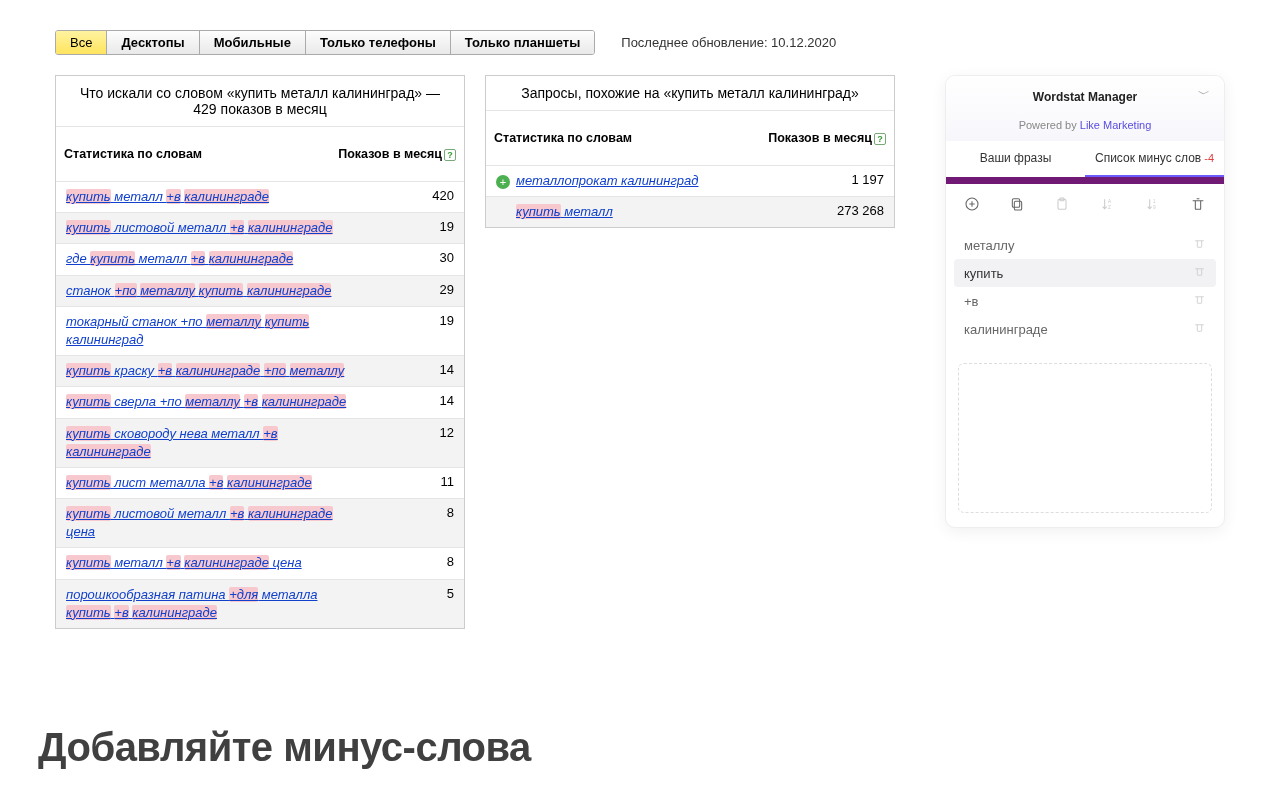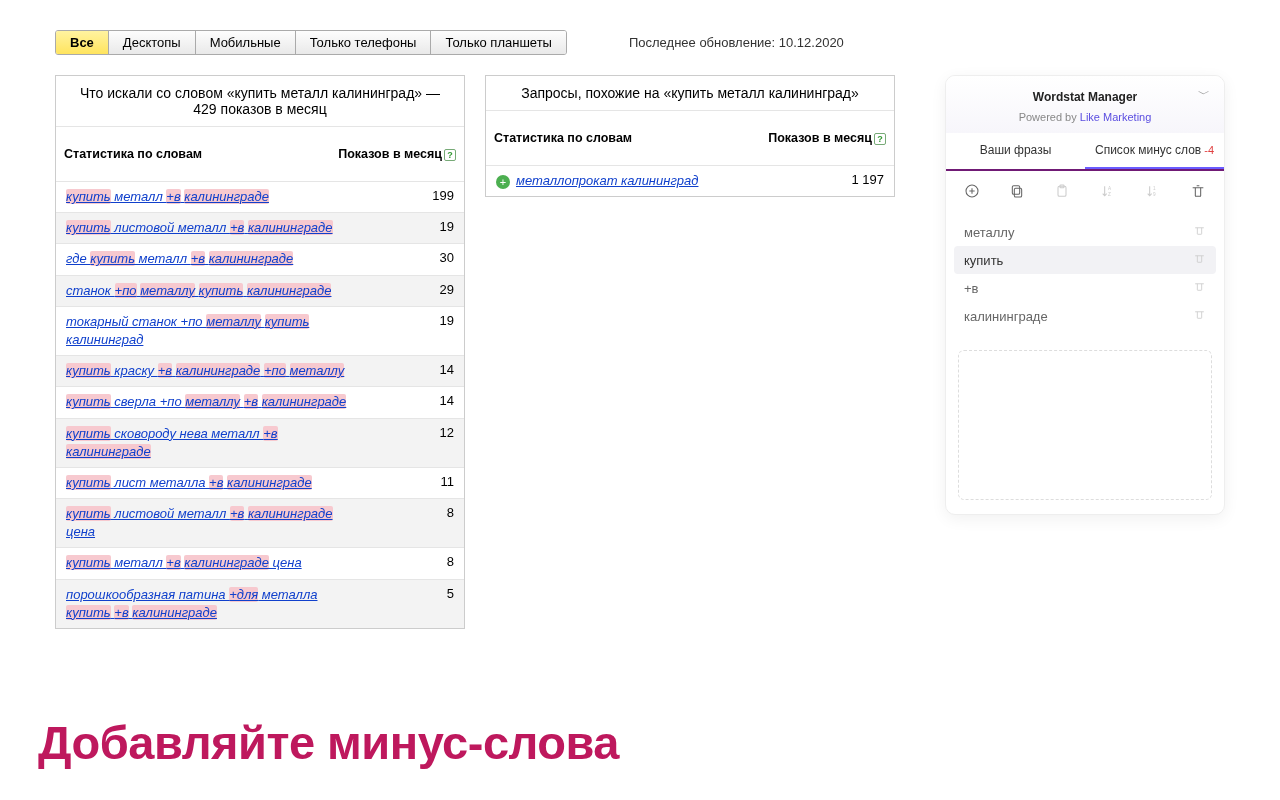--- a/index.html
+++ b/index.html
@@ -20,28 +20,29 @@
     border: 1px solid #aaa;
     border-radius: 3px;
     overflow: hidden;
   }
   .device-tab {
     padding: 4px 14px;
     background: linear-gradient(#fdfdfd,#e9e9e9);
     border-left: 1px solid #aaa;
     cursor: pointer;
     font-size: 13px;
+    font-weight: bold;
   }
   .device-tab:first-child { border-left: none; }
   .device-tab.active {
     background: linear-gradient(#fff3a0,#ffe45e);
-    font-weight: 700;
+    font-weight: 400;
   }
   .last-update {
-    margin-left: 62px;
+    margin-left: 26px;
     color: #333;
     font-size: 13px;
   }
 
   .columns { position:absolute; left:55px; top:75px; display:flex; gap:20px; align-items:flex-start; }
   .panel {
     border: 1px solid #ccc;
     width: 410px;
     font-size: 13px;
   }
@@ -120,25 +121,25 @@
     text-align:center;
     padding:14px 10px 10px 10px;
     position:relative;
     background: linear-gradient(#ffffff,#f7f6fb);
   }
   .widget-head .chev {
     position:absolute; right:14px; top:10px;
     color:#999; font-size:12px;
   }
   .widget-title { font-weight:bold; font-size:12px; color:#222; }
-  .widget-sub { font-size:11px; color:#5a4de0; margin-top:7px; }
+  .widget-sub { font-size:11px; color:#5a4de0; margin-top:15px; }
   .widget-sub span.g { color:#888; }
   .wtabs {
     display:flex;
-    border-bottom:2px solid #701a75;
+    border-bottom:7px solid #701a75;
   }
   .wtab {
     flex:1;
     text-align:center;
     padding:10px 4px;
     font-size:12px;
     color:#333;
     cursor:pointer;
   }
   .wtab.active {
@@ -168,23 +169,23 @@
     margin:6px 12px 14px 12px;
     height:150px;
     border:1px dashed #ddd;
     border-radius:6px;
   }
 
   .big-caption {
     position:absolute;
     left:38px;
     bottom:30px;
-    font-size:47px;
+    font-size:40px;
     font-weight:700;
-    color:#be185d;
+    color:#404040;
     letter-spacing: -0.5px;
   }
 
   svg.icon { width:16px; height:16px; fill:none; stroke:#666; stroke-width:1.6; }
   svg.icon.dim { stroke:#ccc; }
 </style>
 </head>
 <body>
 
 <div class="top-area">
@@ -204,21 +205,21 @@
 
   <div class="panel">
     <div class="panel-title">Что искали со словом «купить металл калининград» — 429 показов в месяц</div>
     <div class="phead">
       <span>Статистика по словам</span>
       <span><span>Показов в месяц</span><span class="qmark">?</span></span>
     </div>
     <div id="left-rows">
         <div class="row">
           <a class="phrase" href="#"><span class="hl">купить</span><span> металл </span><span class="hl">+в</span><span> </span><span class="hl">калининграде</span></a>
-          <span class="count">199</span>
+          <span class="count">420</span>
         </div>
         <div class="row alt">
           <a class="phrase" href="#"><span class="hl">купить</span><span> листовой металл </span><span class="hl">+в</span><span> </span><span class="hl">калининграде</span></a>
           <span class="count">19</span>
         </div>
         <div class="row">
           <a class="phrase" href="#"><span>где </span><span class="hl">купить</span><span> металл </span><span class="hl">+в</span><span> </span><span class="hl">калининграде</span></a>
           <span class="count">30</span>
         </div>
         <div class="row alt">
@@ -263,20 +264,24 @@
   <div class="panel">
     <div class="panel-title">Запросы, похожие на «купить металл калининград»</div>
     <div class="phead">
       <span>Статистика по словам</span>
       <span><span>Показов в месяц</span><span class="qmark">?</span></span>
     </div>
     <div id="right-rows">
         <div class="row">
           <span><span class="plus-ic">+</span><a class="phrase" href="#"><span>металлопрокат калининград</span></a></span>
           <span class="count">1 197</span>
+        </div>
+        <div class="row alt">
+          <span><span style="display: inline-block; width: 20px;"></span><a class="phrase" href="#"><span class="hl">купить</span><span> металл</span></a></span>
+          <span class="count">273 268</span>
         </div>
       </div>
   </div>
 </div>
 
 <div class="widget">
   <div class="widget-head">
     <span class="chev">﹀</span>
     <div class="widget-title">Wordstat Manager</div>
     <div class="widget-sub">

